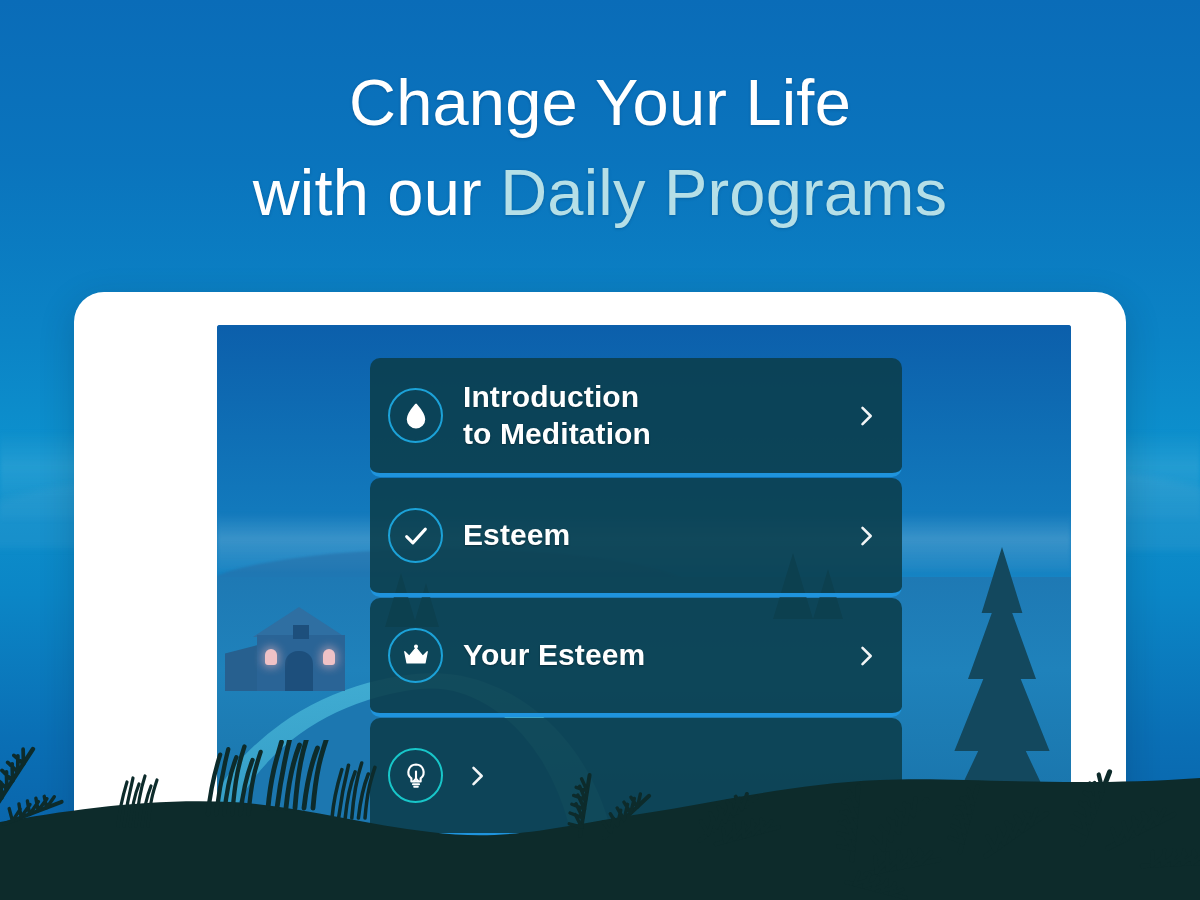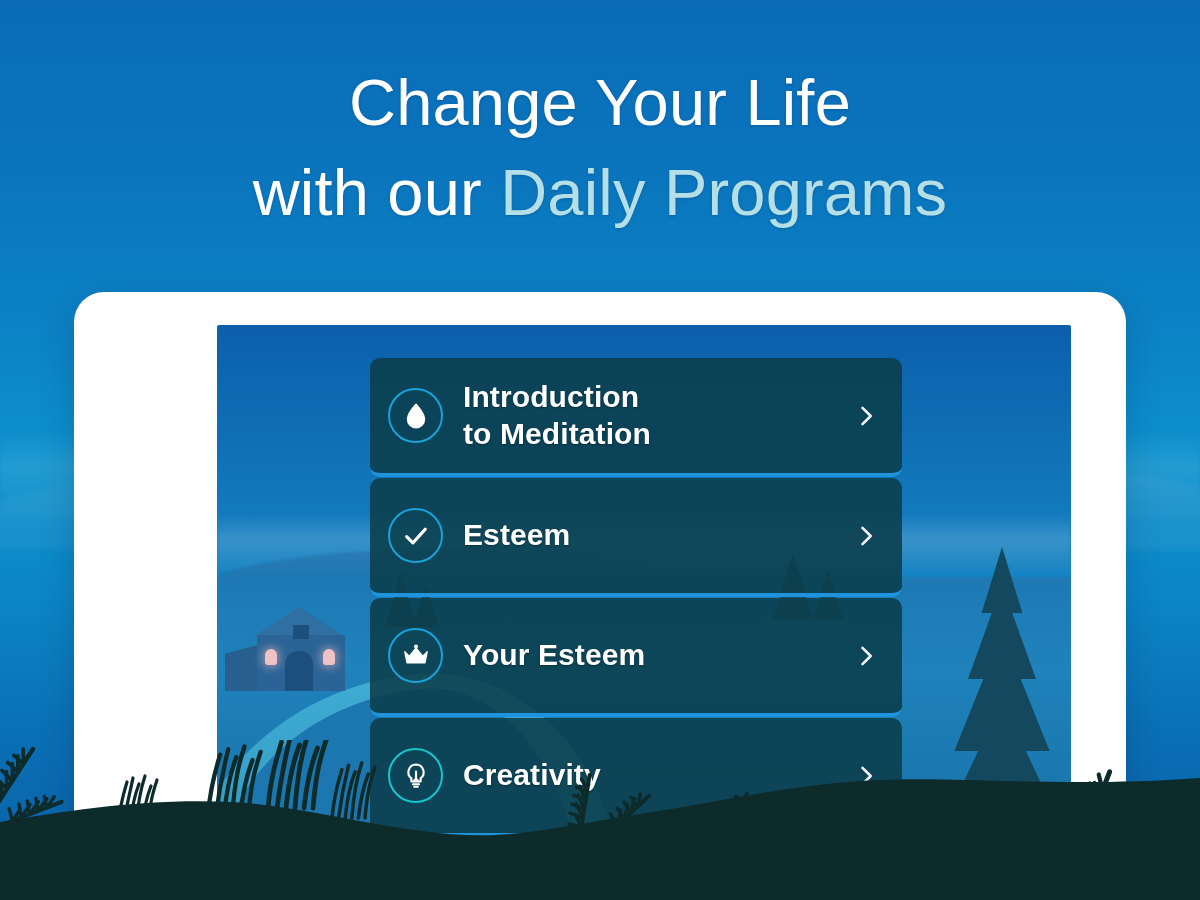--- a/index.html
+++ b/index.html
@@ -294,21 +294,20 @@
 
       <div class="program-card">
         <div class="card-icon teal">
           <svg width="30" height="30" viewBox="0 0 24 24" fill="none" stroke="#ffffff" stroke-width="1.7" stroke-linecap="round" stroke-linejoin="round">
             <path d="M12 2.8 A6.2 6.2 0 0 0 8.3 13.9 V16.4 h7.4 v-2.5 A6.2 6.2 0 0 0 12 2.8 Z"></path>
             <line x1="9.6" y1="18.6" x2="14.4" y2="18.6"></line>
             <line x1="10.6" y1="20.6" x2="13.4" y2="20.6"></line>
             <path d="M12 8.4 v5.6 M12 14 l-1.7 2.2 M12 14 l1.7 2.2"></path>
           </svg>
         </div>
-        <div class="card-label">Creativity</div>
         <div class="card-chevron">
           <svg width="28" height="28" viewBox="0 0 24 24" fill="none" stroke="currentColor" stroke-width="2.2" stroke-linecap="round" stroke-linejoin="round">
               <polyline points="9 5 16 12 9 19"></polyline>
             </svg>
         </div>
       </div>
 
       <div class="program-card partial"></div>
 
     </div>

